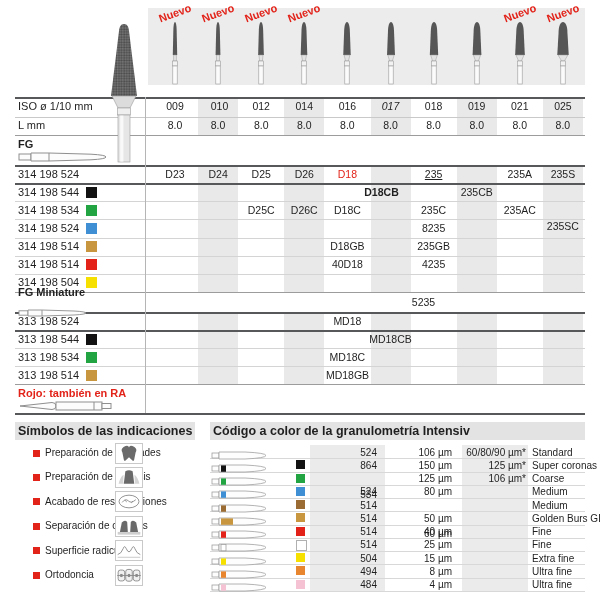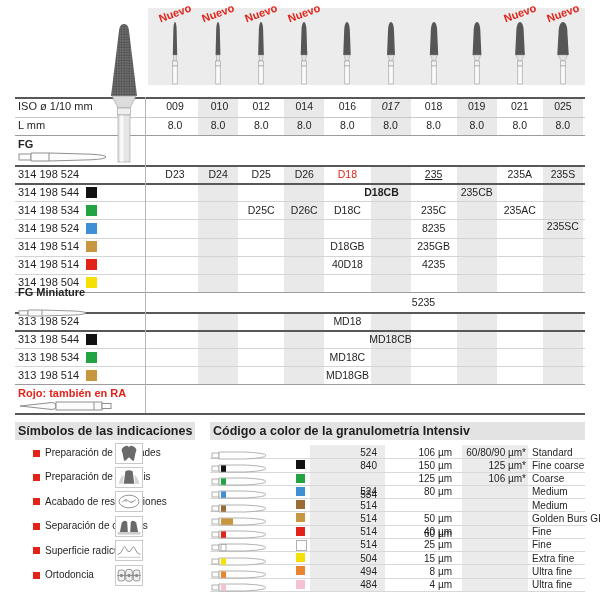--- a/index.html
+++ b/index.html
@@ -314,24 +314,24 @@
     <div class="gcell" style="left:532px;top:445.5px;">Standard</div>
     <div class="abs" style="left:210px;top:458.25px;width:375px;height:1px;background:#d8d8d8;z-index:2;"></div>
     <div class="abs" style="left:211px;top:459.75px;z-index:3;"><svg width="56" height="11" viewBox="0 0 56 11">
     <g fill="#fdfdfd" stroke="#a0a0a0" stroke-width="0.8">
       <rect x="1" y="3" width="7" height="5"></rect>
       <path d="M8,2 h26 q21,1 21,3.5 q0,2.5 -21,3.5 H8 Z"></path>
     </g>
         <rect x="10" y="2.4" width="5" height="6.4" fill="#121212"></rect>
       </svg></div>
     <div class="abs" style="left:296px;top:460.25px;width:9px;height:9px;background:#121212;z-index:3;"></div>
-    <div class="gcell g-right" style="left:330px;top:458.75px;width:47px;">840</div>
+    <div class="gcell g-right" style="left:330px;top:458.75px;width:47px;">864</div>
     <div class="gcell g-right" style="left:392px;top:458.75px;width:60px;">150 µm</div>
     <div class="gcell g-right" style="left:446px;top:458.75px;width:80px;">125 µm*</div>
-    <div class="gcell" style="left:532px;top:458.75px;">Fine coarse</div>
+    <div class="gcell" style="left:532px;top:458.75px;">Super coronas</div>
     <div class="abs" style="left:210px;top:471.5px;width:375px;height:1px;background:#d8d8d8;z-index:2;"></div>
     <div class="abs" style="left:211px;top:473px;z-index:3;"><svg width="56" height="11" viewBox="0 0 56 11">
     <g fill="#fdfdfd" stroke="#a0a0a0" stroke-width="0.8">
       <rect x="1" y="3" width="7" height="5"></rect>
       <path d="M8,2 h26 q21,1 21,3.5 q0,2.5 -21,3.5 H8 Z"></path>
     </g>
         <rect x="10" y="2.4" width="5" height="6.4" fill="#22a443"></rect>
       </svg></div>
     <div class="abs" style="left:296px;top:473.5px;width:9px;height:9px;background:#22a443;z-index:3;"></div>
     <div class="gcell g-right" style="left:330px;top:472px;width:47px;margin-top:16px;">534</div>

